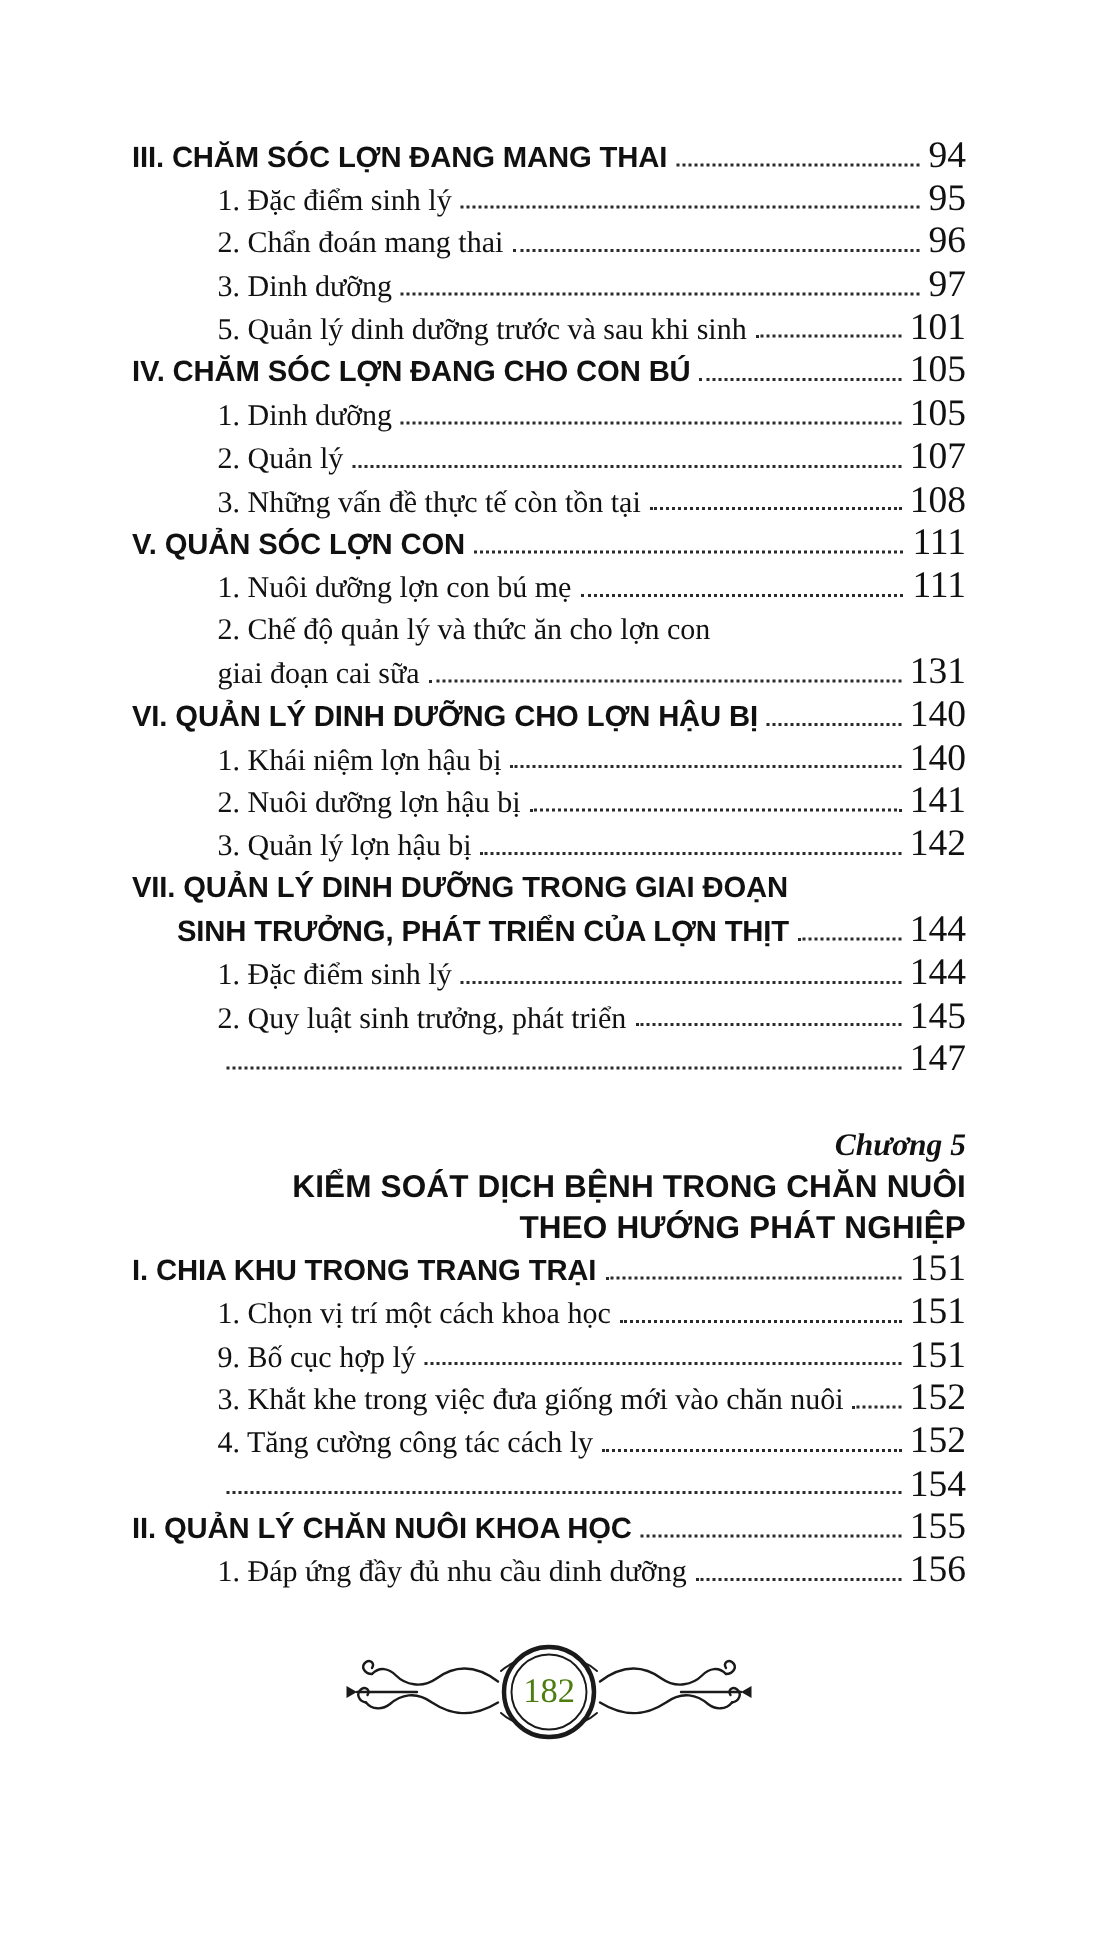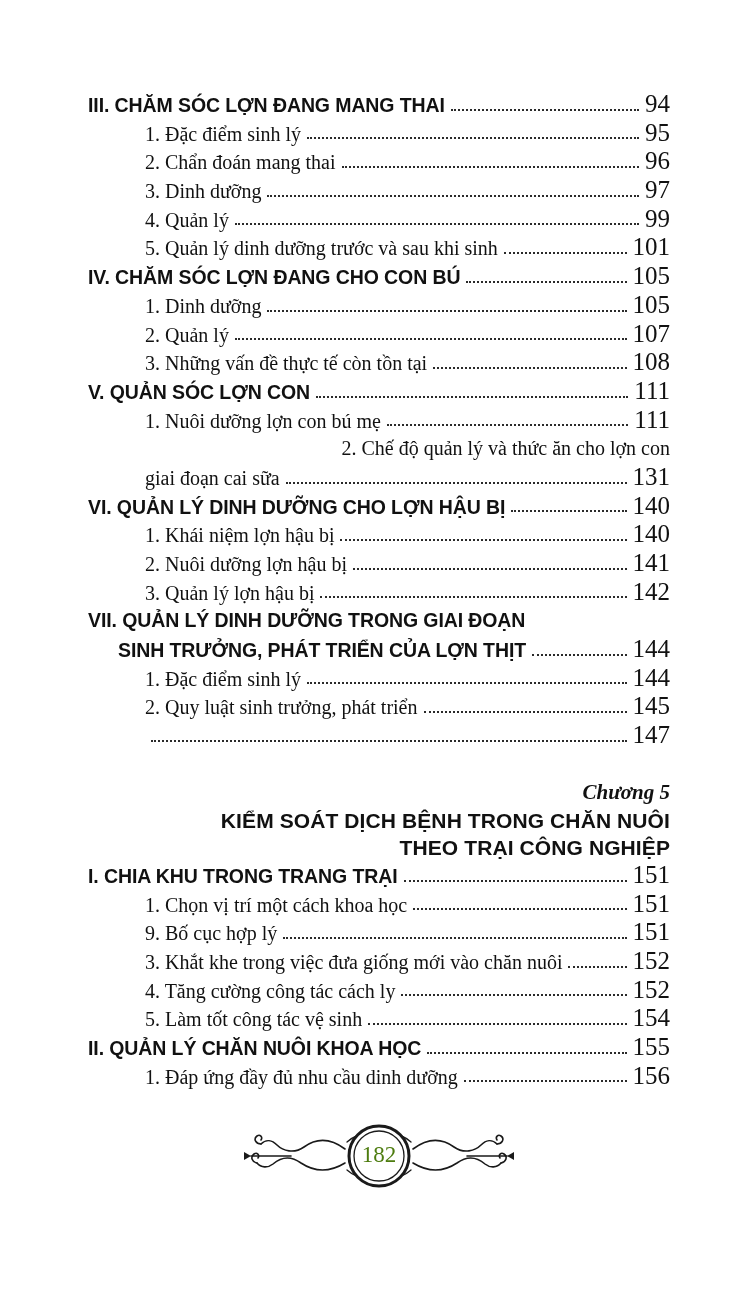--- a/index.html
+++ b/index.html
@@ -5,42 +5,42 @@
   html, body { margin: 0; padding: 0; background: #ffffff; }
   body {
     width: 744px; height: 1292px;
     font-family: "Liberation Serif", serif;
     color: #111;
     overflow: hidden;
   }
   .sheet {
     box-sizing: border-box;
     width: 744px; height: 1292px;
-    padding: 90px 74px 0 88px;
+    padding: 90px 100px 0 88px;
     background: #fff;
     position: relative;
   }
   
   .toc-block { width: 100%; }
   .toc-row {
     display: flex;
     align-items: baseline;
     height: 28.7px;
     line-height: 28.7px;
     white-space: nowrap;
   }
   .entry-text { white-space: nowrap; }
   .toc-row.section .entry-text,
   .toc-row.section-cont .entry-text {
     font-family: "Liberation Sans", sans-serif;
     font-weight: 700;
     font-size: 19.5px;
     letter-spacing: -0.1px;
   }
-  .toc-row.item { padding-left: 57px; justify-content: flex-end; }
+  .toc-row.item { padding-left: 57px; }
   .toc-row.section-cont { padding-left: 30px; }
   .toc-row.item .entry-text {
     font-family: "Liberation Serif", serif;
     font-size: 20px;
   }
   .dots {
     flex: 1 1 auto;
     min-width: 12px;
     border-bottom: 2px dotted #2a2a2a;
     margin: 0 2px 8px 6px;
@@ -107,25 +107,20 @@
         <span class="entry-text">2. Chẩn đoán mang thai</span>
         <span class="dots"></span>
         <span class="page-num">96</span>
       </div>
       <div class="toc-row item">
         <span class="entry-text">3. Dinh dưỡng</span>
         <span class="dots"></span>
         <span class="page-num">97</span>
       </div>
       <div class="toc-row item">
-        <span class="entry-text">4. Quản lý</span>
-        <span class="dots"></span>
-        <span class="page-num">99</span>
-      </div>
-      <div class="toc-row item">
         <span class="entry-text">5. Quản lý dinh dưỡng trước và sau khi sinh</span>
         <span class="dots"></span>
         <span class="page-num">101</span>
       </div>
       <div class="toc-row section">
         <span class="entry-text">IV. CHĂM SÓC LỢN ĐANG CHO CON BÚ</span>
         <span class="dots"></span>
         <span class="page-num">105</span>
       </div>
       <div class="toc-row item">
@@ -201,21 +196,21 @@
       </div>
       <div class="toc-row item">
         <span class="dots"></span>
         <span class="page-num">147</span>
       </div>
     </div>
 
   <div class="chapter">
     <div class="chapter-kicker">Chương 5</div>
     <div class="chapter-title">KIỂM SOÁT DỊCH BỆNH TRONG CHĂN NUÔI</div>
-    <div class="chapter-title">THEO TRẠI CÔNG NGHIỆP</div>
+    <div class="chapter-title">THEO HƯỚNG PHÁT NGHIỆP</div>
   </div>
 
   <div class="toc-block block-2" id="toc-block-2">
       <div class="toc-row section">
         <span class="entry-text">I. CHIA KHU TRONG TRANG TRẠI</span>
         <span class="dots"></span>
         <span class="page-num">151</span>
       </div>
       <div class="toc-row item">
         <span class="entry-text">1. Chọn vị trí một cách khoa học</span>
@@ -231,21 +226,20 @@
         <span class="entry-text">3. Khắt khe trong việc đưa giống mới vào chăn nuôi</span>
         <span class="dots"></span>
         <span class="page-num">152</span>
       </div>
       <div class="toc-row item">
         <span class="entry-text">4. Tăng cường công tác cách ly</span>
         <span class="dots"></span>
         <span class="page-num">152</span>
       </div>
       <div class="toc-row item">
-        <span class="entry-text">5. Làm tốt công tác vệ sinh</span>
         <span class="dots"></span>
         <span class="page-num">154</span>
       </div>
       <div class="toc-row section">
         <span class="entry-text">II. QUẢN LÝ CHĂN NUÔI KHOA HỌC</span>
         <span class="dots"></span>
         <span class="page-num">155</span>
       </div>
       <div class="toc-row item">
         <span class="entry-text">1. Đáp ứng đầy đủ nhu cầu dinh dưỡng</span>

